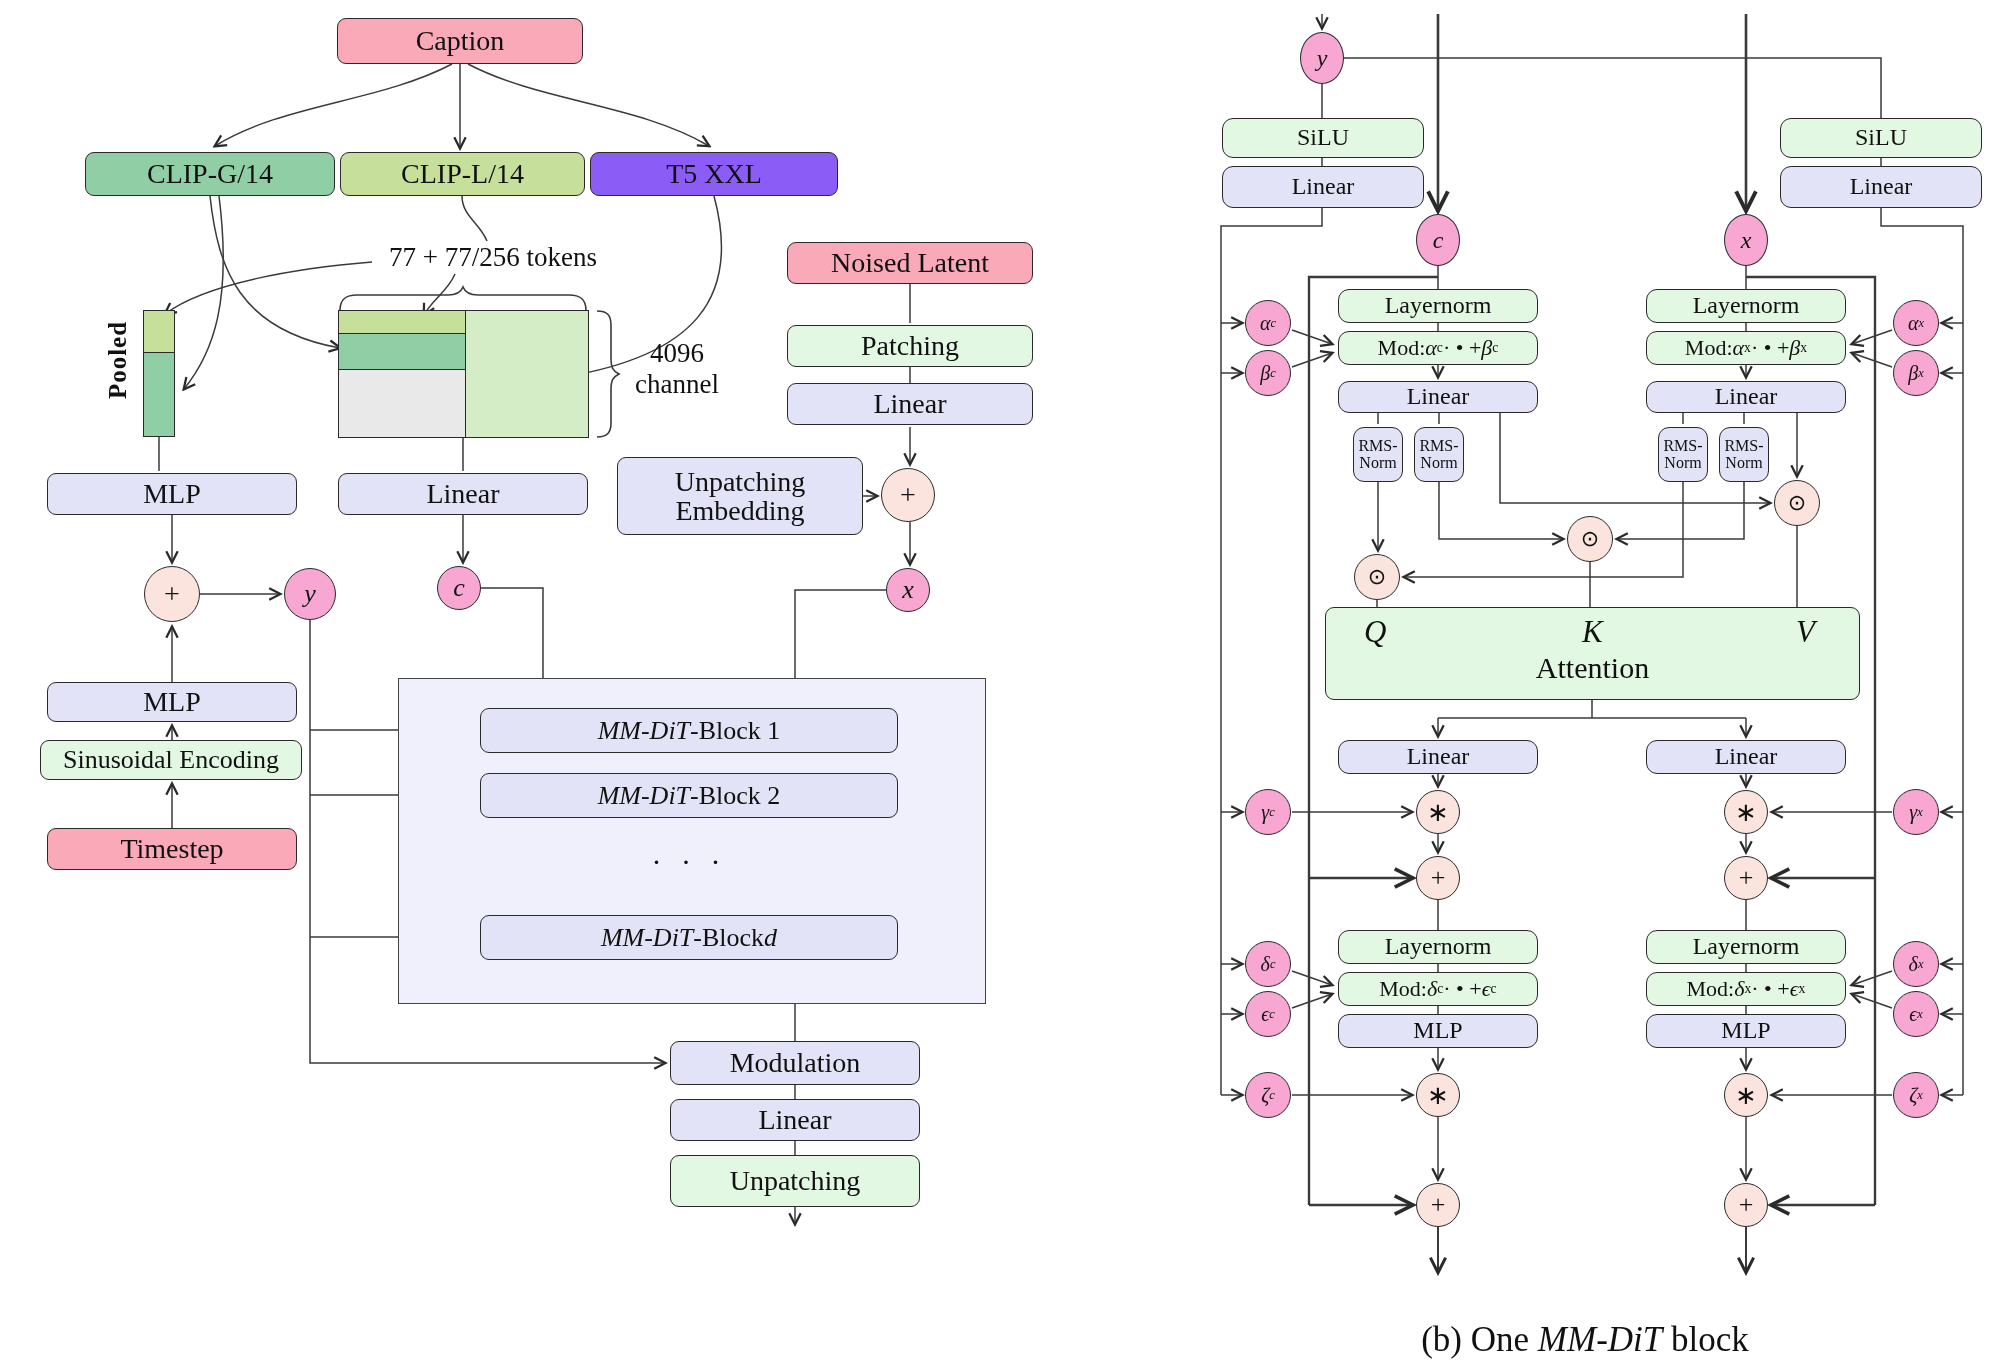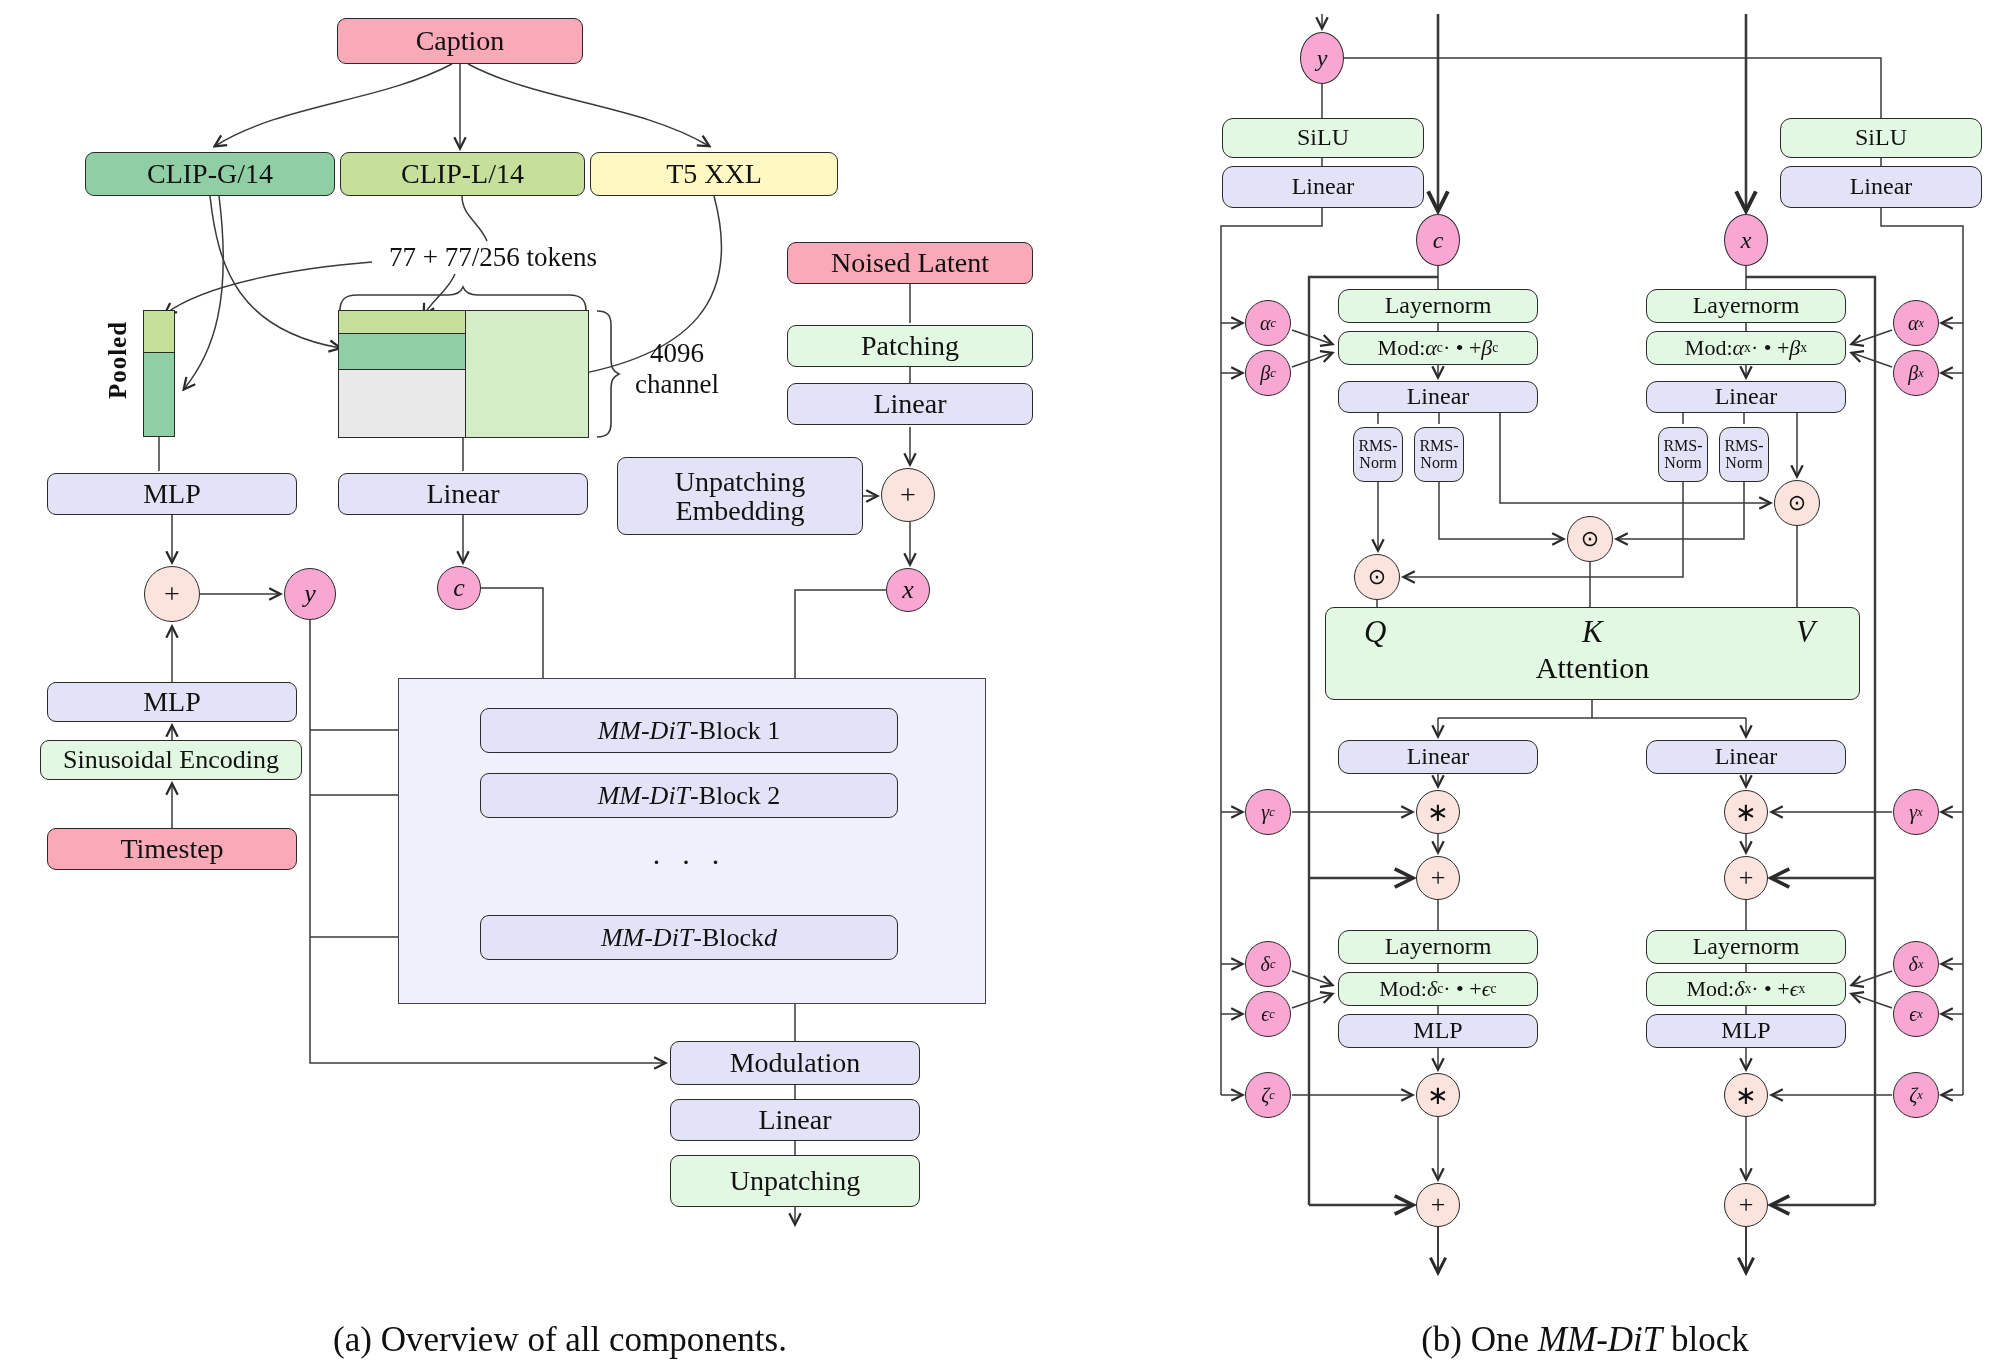--- a/index.html
+++ b/index.html
@@ -7,21 +7,21 @@
         font-family:"Liberation Serif", serif;color:#111;overflow:hidden;}
   svg.lines{position:absolute;left:0;top:0;z-index:1;}
   .box{position:absolute;box-sizing:border-box;border:1.5px solid #2a2a2a;
        display:flex;align-items:center;justify-content:center;z-index:2;
        line-height:1.05;text-align:center;}
   .r14{border-radius:9px}
   .r10{border-radius:11px}
   .pink{background:#F9A9B8}
   .gmed{background:#90CFA6}
   .gyel{background:#C6DF9A}
-  .glight{background:#fef9c3}
+  .glight{background:#8b5cf6}
   .gpale{background:#E3F8E2}
   .purple{background:#E3E3F8}
   .cont{background:#EFF0FB;border:1.7px solid #454545;border-radius:0;z-index:1;}
   .ell{position:absolute;box-sizing:border-box;border:1.5px solid #2a2a2a;border-radius:50%;
        display:flex;align-items:center;justify-content:center;z-index:3;}
   .pnode{background:#F8A7D2;font-style:italic;}
   .opnode{background:#FBE4DE;font-style:normal;}.fs28{font-size:28px}
   .fs26{font-size:26px}.fs24{font-size:24px}.fs22{font-size:22px}.fs20{font-size:20px}
   .fs13{font-size:16px}
   .matrix{position:absolute;box-sizing:border-box;border:1.6px solid #2a2a2a;z-index:2;}
@@ -271,21 +271,20 @@
 <div class="box purple r14 fs28" style="left:670px;top:1041px;width:250px;height:44px;">
       <span>Modulation</span>
     </div>
 <div class="box purple r14 fs28" style="left:670px;top:1099px;width:250px;height:42px;">
       <span>Linear</span>
     </div>
 <div class="box gpale r14 fs28" style="left:670px;top:1155px;width:250px;height:52px;">
       <span>Unpatching</span>
     </div>
 
-<div class="capt" style="left:560px;top:1320px;"><span>(a) Overview of all components.</span></div>
 
 <div class="ell pnode fs24" style="left:1300px;top:32px;width:44px;height:52px;">
       <span>y</span>
     </div>
 <div class="box gpale r10 fs24" style="left:1222px;top:118px;width:202px;height:40px;">
       <span>SiLU</span>
     </div>
 <div class="box purple r10 fs24" style="left:1222px;top:166px;width:202px;height:42px;">
       <span>Linear</span>
     </div>

